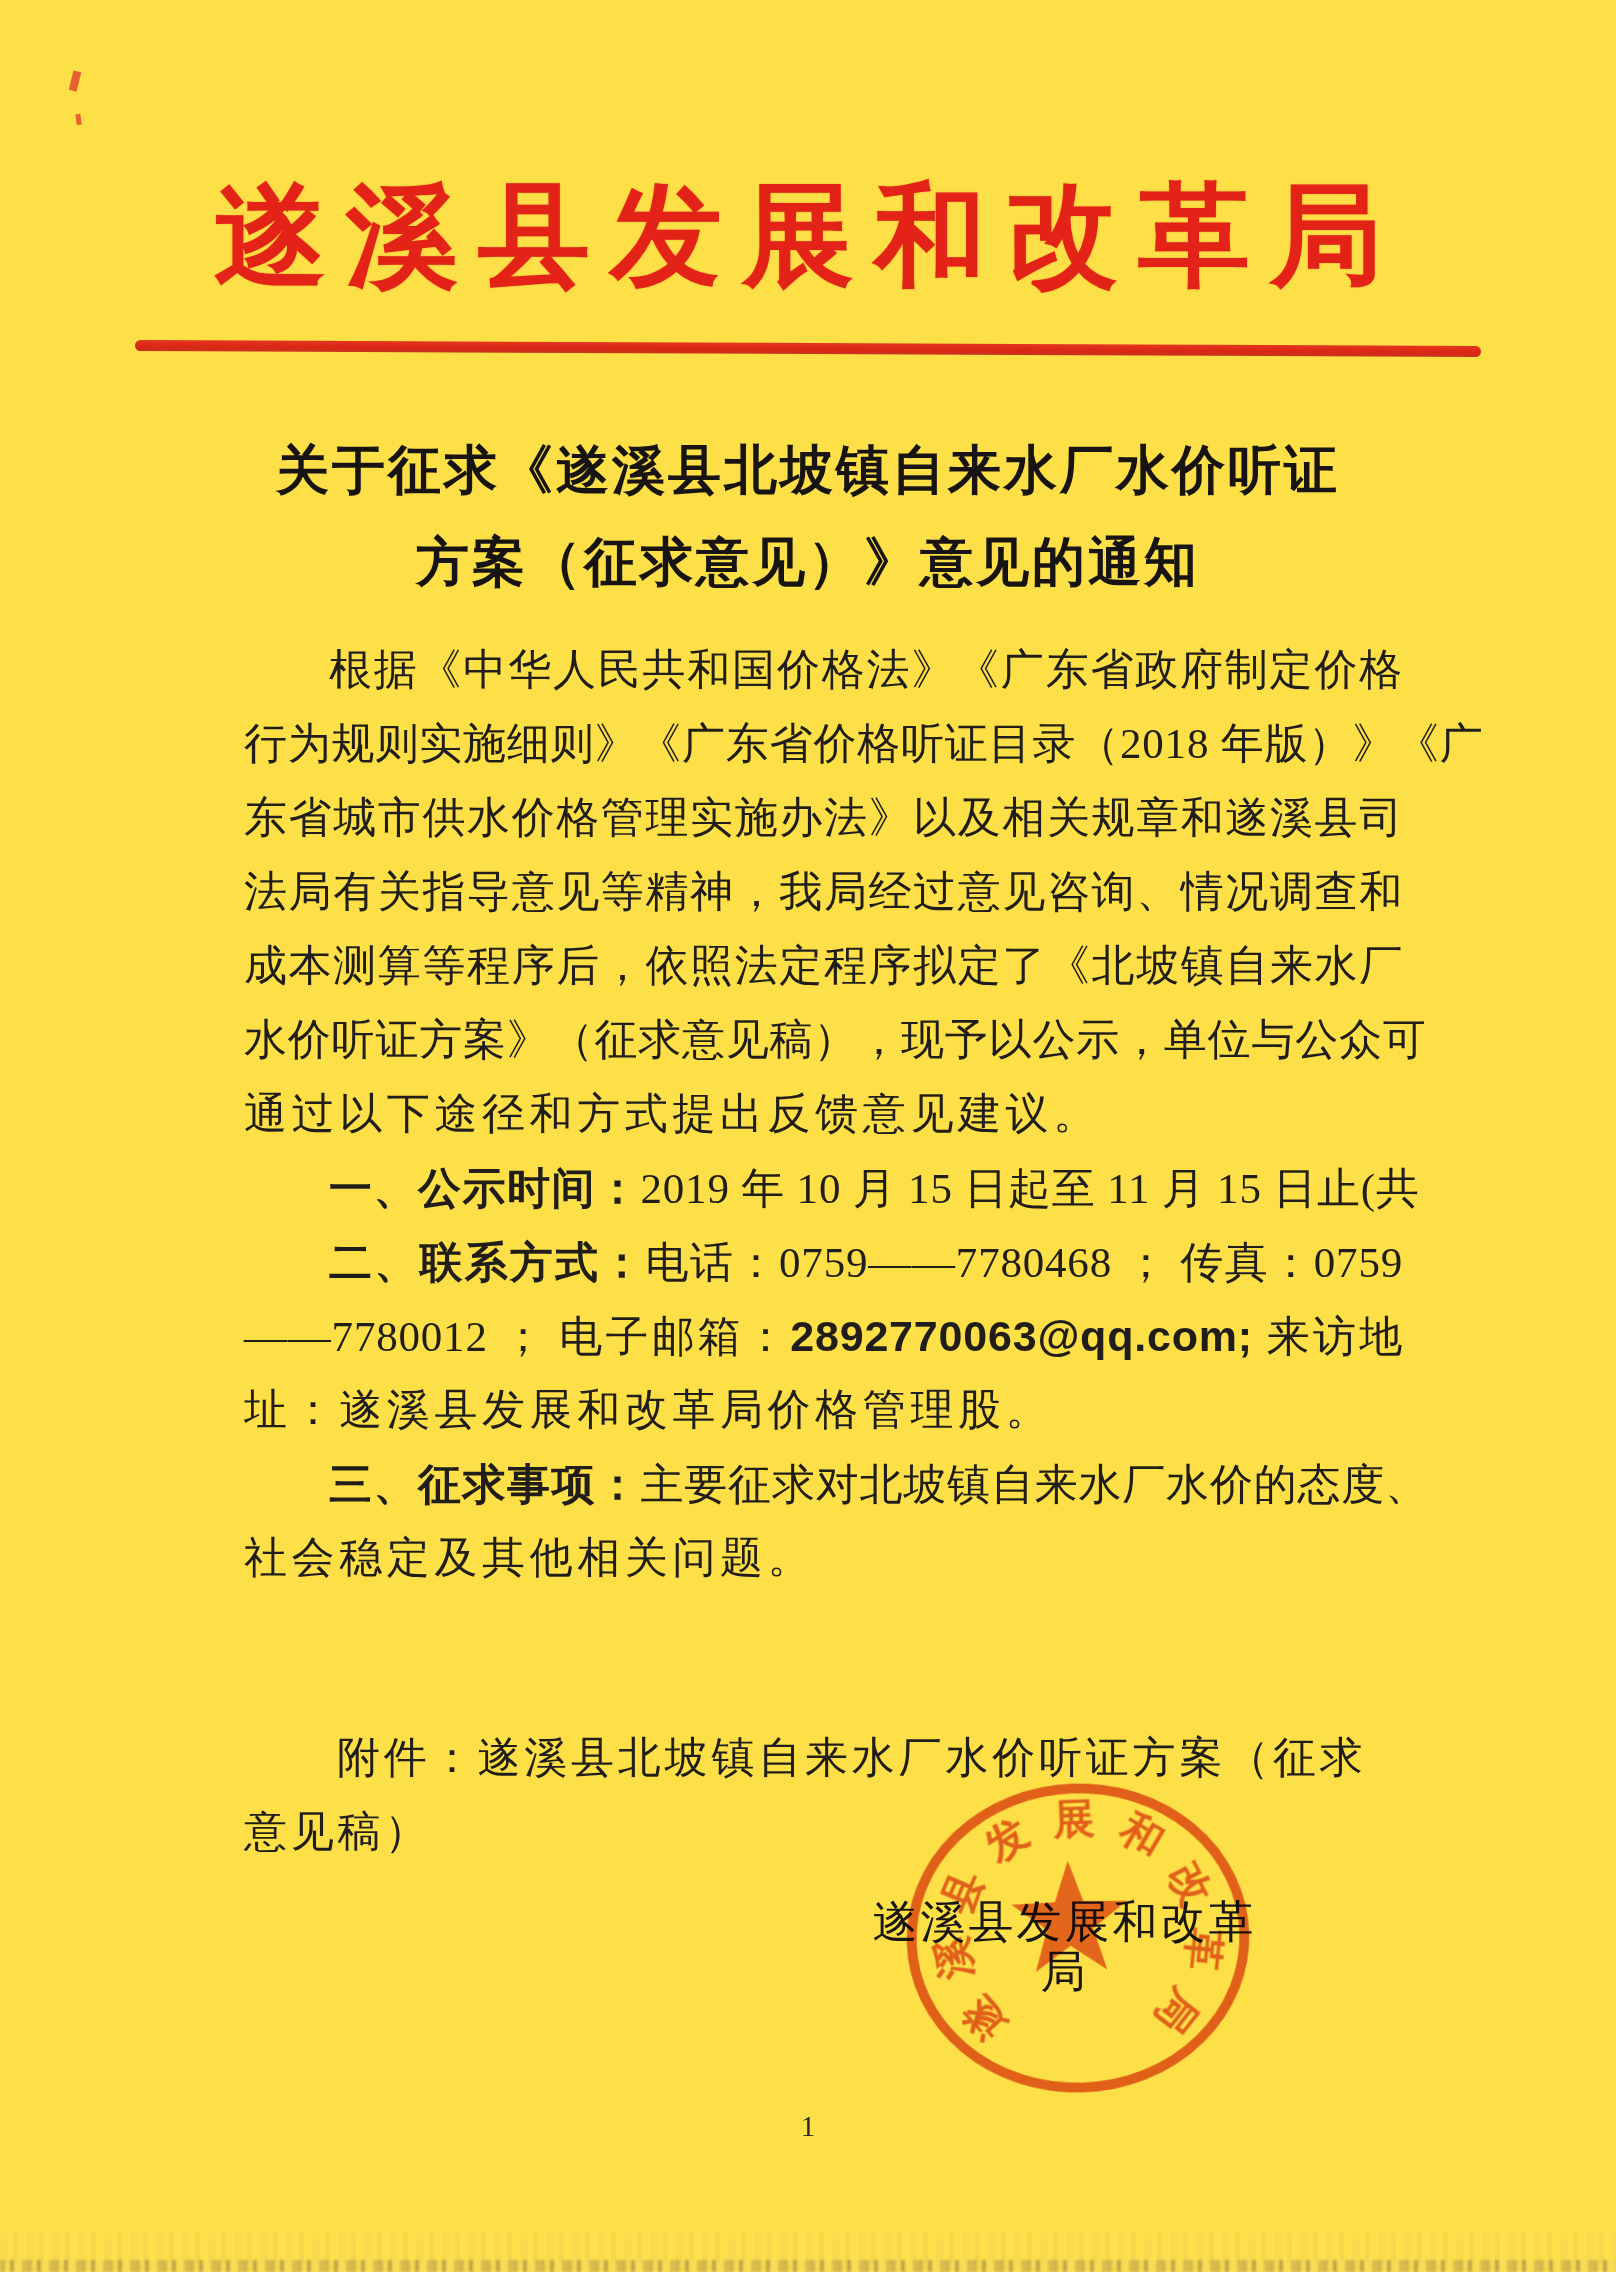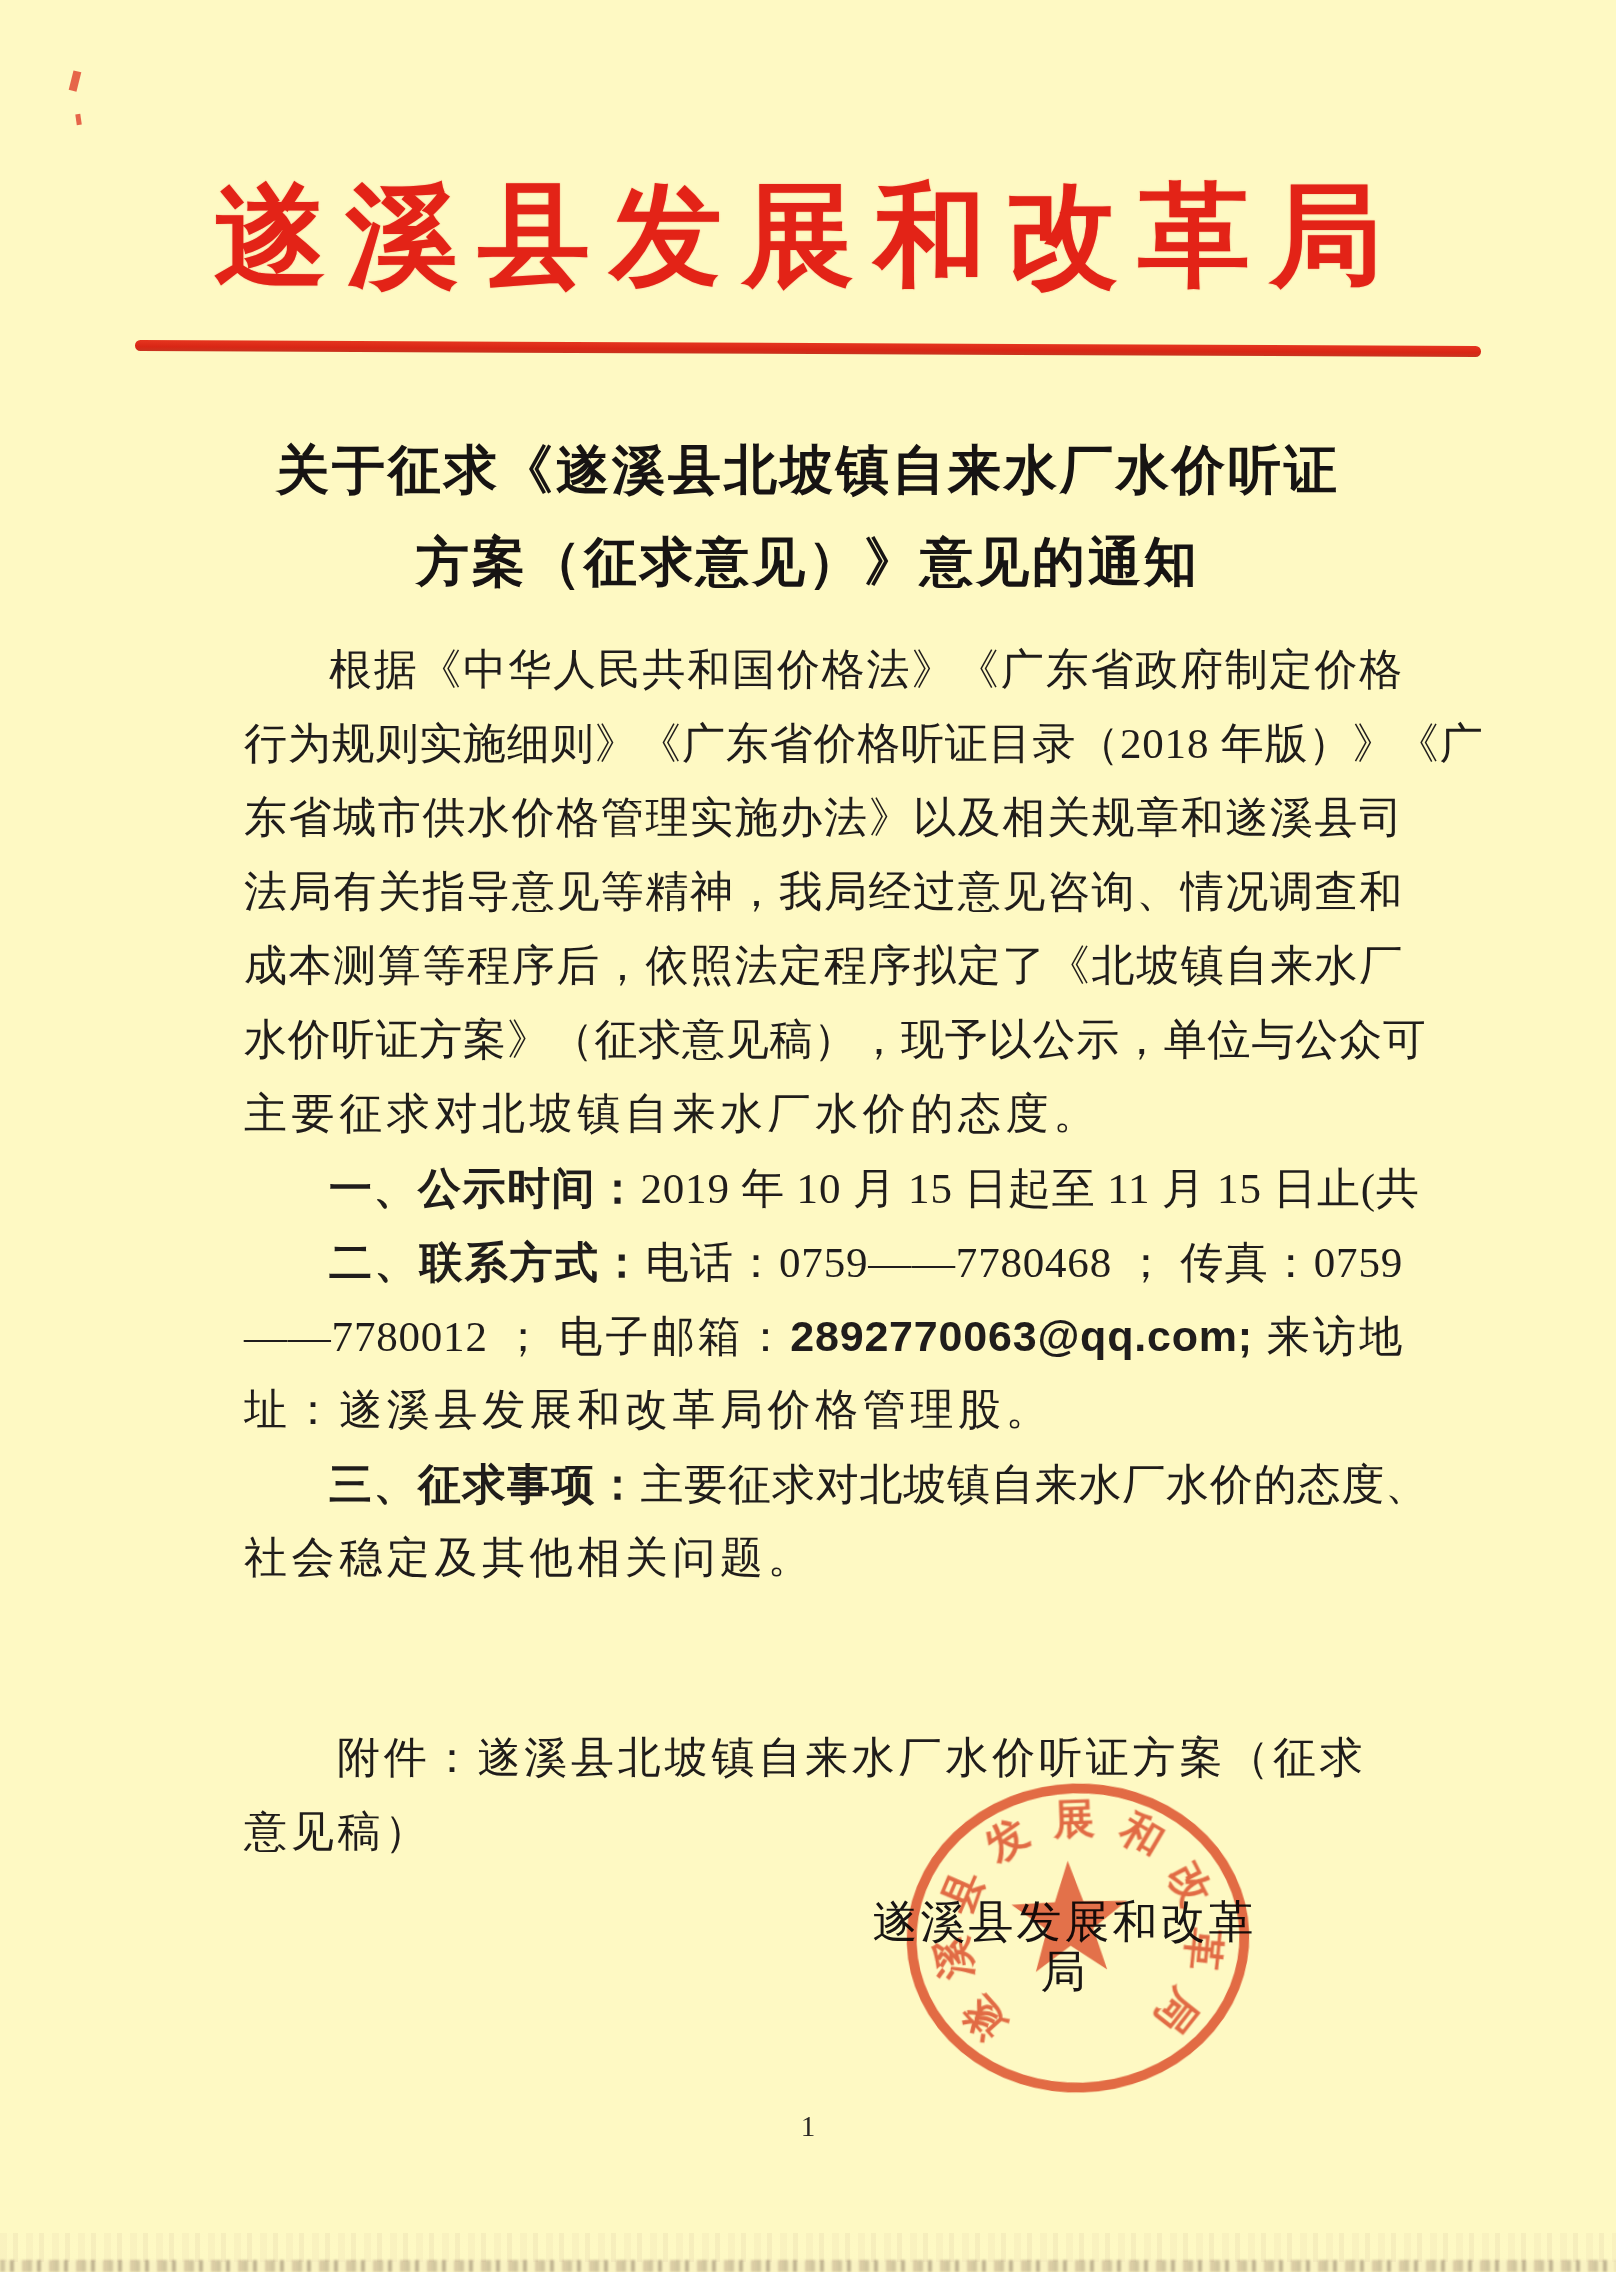--- a/index.html
+++ b/index.html
@@ -1,20 +1,20 @@
 <!DOCTYPE html>
 <html lang="zh" style="font-size:12px"><head>
 <meta charset="utf-8">
 <style>
   html,body{margin:0;padding:0;background:#888;}
   .page{
     position:relative;
     width:1616px;height:2273px;
     margin:0 auto;
-    background:#fef9c3;
+    background:#fde047;
     overflow:hidden;
     font-family:"Liberation Serif","DejaVu Serif",serif;
     color:#1e1b19;
   }
   
   .agency-head{
     position:absolute;top:172px;left:0;right:0;
     text-align:center;
     font-size:112px;line-height:129px;
     font-weight:bold;
@@ -125,21 +125,21 @@
     <div>方案（征求意见）》意见的通知</div>
   </div>
 
   <div class="body-block">
       <div class="line indent"><span class="s-song">根据《中华人民共和国价格法》《广东省政府制定价格</span></div>
       <div class="line"><span class="s-song">行为规则实施细则》《广东省价格听证目录（2018 年版）》《广</span></div>
       <div class="line"><span class="s-song">东省城市供水价格管理实施办法》以及相关规章和遂溪县司</span></div>
       <div class="line"><span class="s-song">法局有关指导意见等精神，我局经过意见咨询、情况调查和</span></div>
       <div class="line"><span class="s-song">成本测算等程序后，依照法定程序拟定了《北坡镇自来水厂</span></div>
       <div class="line"><span class="s-song">水价听证方案》（征求意见稿），现予以公示，单位与公众可</span></div>
-      <div class="line end"><span class="s-song">主要征求对北坡镇自来水厂水价的态度。</span></div>
+      <div class="line end"><span class="s-song">通过以下途径和方式提出反馈意见建议。</span></div>
       <div class="line indent"><span class="s-hei">一、公示时间：</span><span class="s-song">2019 年 10 月 15 日起至 11 月 15 日止(共</span></div>
       <div class="line indent"><span class="s-hei">二、联系方式：</span><span class="s-song">电话：0759——7780468 ； 传真：0759</span></div>
       <div class="line"><span class="s-song">——7780012 ； 电子邮箱：</span><span class="s-mail">2892770063@qq.com;</span><span class="s-song"> 来访地</span></div>
       <div class="line end"><span class="s-song">址：遂溪县发展和改革局价格管理股。</span></div>
       <div class="line indent"><span class="s-hei">三、征求事项：</span><span class="s-song">主要征求对北坡镇自来水厂水价的态度、</span></div>
       <div class="line end"><span class="s-song">社会稳定及其他相关问题。</span></div>
     </div>
 
   <div class="attachment">附件：遂溪县北坡镇自来水厂水价听证方案（征求意见稿）</div>
 

